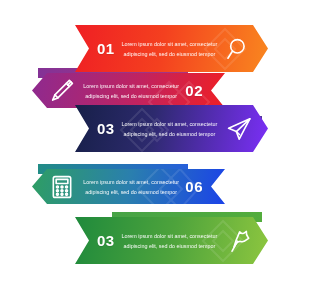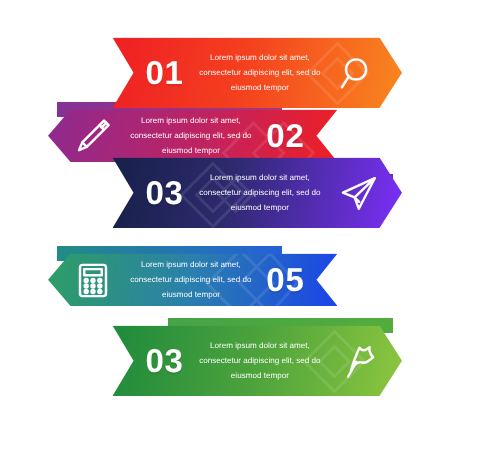--- a/index.html
+++ b/index.html
@@ -34,21 +34,21 @@
   }
   
   .tail{
     position:absolute;
     height:10px;
     opacity:.95;
   }
   .num{
     color:#ffffff;
     font-weight:bold;
-    font-size:22px;
+    font-size:15px;
     letter-spacing:.5px;
     line-height:1;
     flex:0 0 auto;
     text-shadow:0 1px 1px rgba(0,0,0,.10);
   }
   .desc{
     color:#ffffff;
     font-size:5.4px;
     line-height:1.85;
     text-align:center;
@@ -154,21 +154,21 @@
           <circle cx="16.2" cy="12" r=".9"></circle>
           <circle cx="7.8" cy="15.4" r=".9"></circle>
           <circle cx="12" cy="15.4" r=".9"></circle>
           <circle cx="16.2" cy="15.4" r=".9"></circle>
           <circle cx="7.8" cy="18.8" r=".9"></circle>
           <circle cx="12" cy="18.8" r=".9"></circle>
           <circle cx="16.2" cy="18.8" r=".9"></circle>
         </svg>
     </div>
     <div class="desc">Lorem ipsum dolor sit amet, consectetur adipiscing elit, sed do eiusmod tempor</div>
-    <div class="num">05</div>
+    <div class="num">06</div>
   </div>
 
   <div class="band right" style="top:217px;background:linear-gradient(100deg,#1f8a3c 0%,#4da33c 50%,#8dc63f 100%);">
     <div class="wm" style="left:120px;top:-4px;">
       <svg width="60" height="56" viewBox="0 0 60 56">
           <path d="M8 28 L28 8 L48 28 L28 48 Z"></path>
           <path d="M18 28 L28 18 L38 28 L28 38 Z"></path>
         </svg>
     </div>
     <div class="num">03</div>

